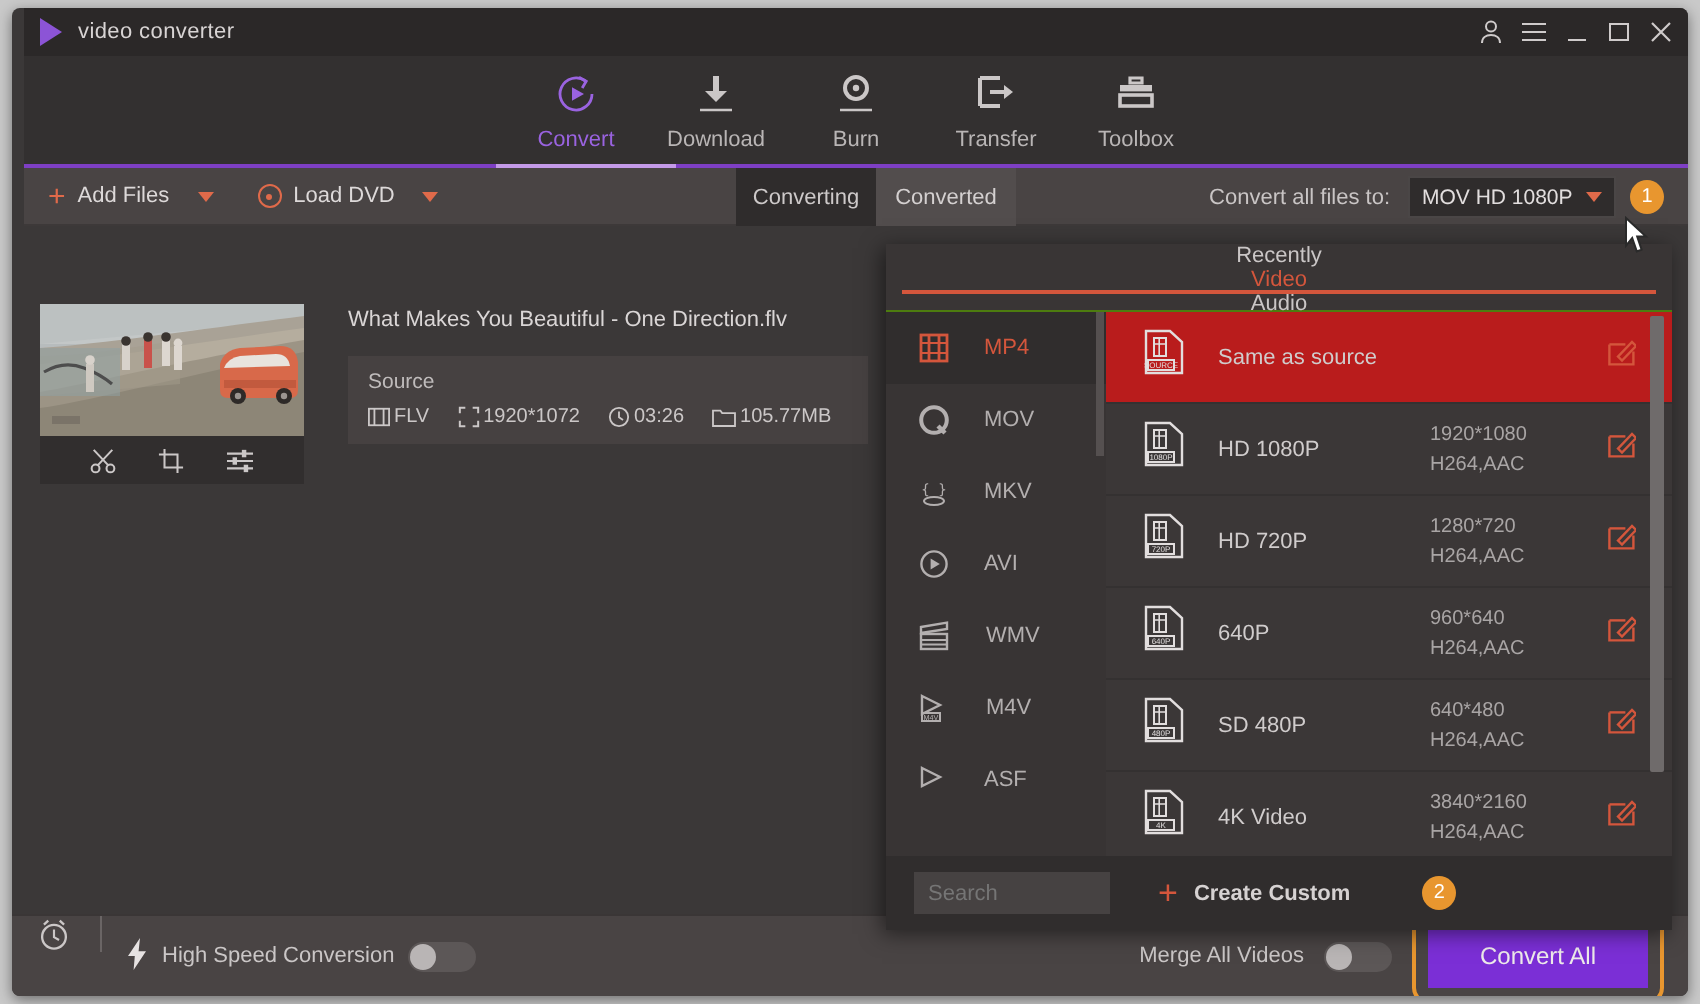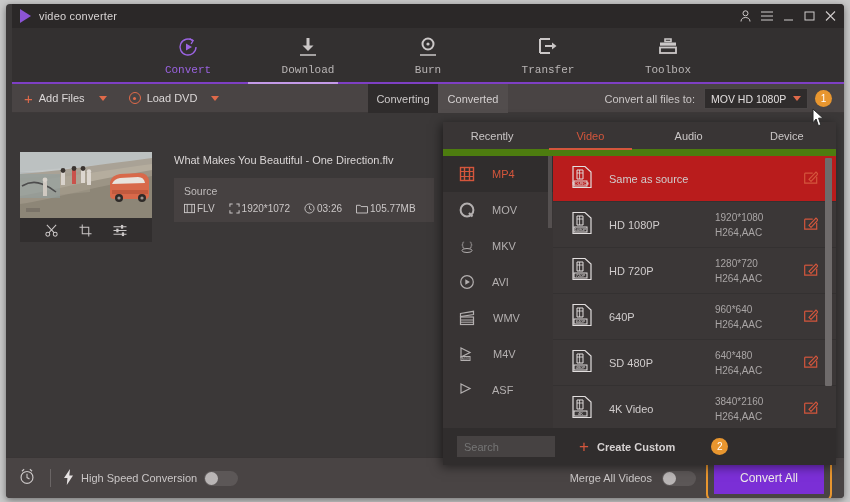--- a/index.html
+++ b/index.html
@@ -28,21 +28,21 @@
   }
   .app-title{ color:#d8d4d4; font-size:11px; letter-spacing:.2px; }
   .win-ctrls{ position:absolute; right:8px; top:0; height:24px;
     display:flex; align-items:center; gap:10px; color:#cfcbcb; }
   .wc{ font-size:12px; line-height:1; cursor:default; }
   .wc svg{ display:block; }
 
   
   .nav{
     height:56px; background:#333030; display:flex; justify-content:center;
-    align-items:flex-start; gap:50px; padding-top:6px; position:relative;font-family:Liberation Mono, monospace;
+    align-items:flex-start; padding-top:6px; position:relative;
   }
   .nav-item{ width:70px; text-align:center; color:#b9b5b5; font-size:11px; }
   .nav-item .ic{ height:26px; display:flex; align-items:center; justify-content:center; margin-bottom:4px; }
   .nav-item.active{ color:#9a63e0; }
   .navline{
     position:absolute; left:0; right:0; bottom:0; height:2px; background:#7e3fc4;
   }
   .navline-hl{
     position:absolute; left:236px; width:90px; bottom:0; height:2px; background:#c49ae8;
   }
@@ -92,21 +92,21 @@
   .srcbox{ background:#464141; width:260px; padding:7px 10px 8px 10px; }
   .srclbl{ color:#bfbbbb; font-size:10.5px; margin-bottom:6px; }
   .srcrow{ display:flex; align-items:center; gap:14px; }
   .srcitem{ display:flex; align-items:center; gap:2px; color:#cbc7c7; font-size:10px; white-space:nowrap; }
 
   
   .panel{
     position:absolute; left:437px; top:118px; width:393px; height:343px;
     background:#302d2d; box-shadow:-2px 2px 10px rgba(0,0,0,.5); z-index:30;
   }
-  .ptabs{ height:34px; display:flex; border-bottom:7px solid #4d7c0f; position:relative; background:#393535;}
+  .ptabs{ height:34px; display:flex; border-bottom:1px solid #4d7c0f; position:relative; background:#393535;flex-direction:column;}
   .ptabs div{ flex:1; display:flex; align-items:center; justify-content:center;
     font-size:11px; color:#cac6c6; position:relative; }
   .ptabs .pon{ color:#d4563c; }
   .ptabs .pon:after{ content:""; position:absolute; left:8px; right:8px; bottom:-1px; height:2px; background:#d4563c; }
 
   .pbody{ position:absolute; top:34px; left:0; right:0; bottom:37px; display:flex; }
   .fmtlist{ width:110px; background:#383434; position:relative; overflow:hidden; }
   .fmtrow{ height:36px; display:flex; align-items:center; padding-left:16px; gap:17px;
     color:#b3afaf; font-size:11px; }
   .fmtrow.sel2{ background:#302d2d; color:#d4563c; }
@@ -125,21 +125,21 @@
 
   .pfoot{ position:absolute; left:0; right:0; bottom:0; height:37px; background:#302d2d;
     display:flex; align-items:center; padding-left:14px; }
   .searchbox{ width:98px; height:21px; background:#464242; border:none;
     color:#8e8a8a; font-size:11px; padding:0 7px; font-family:"Liberation Sans",sans-serif; }
   .cc{ display:flex; align-items:center; gap:8px; margin-left:24px; color:#d6d2d2; font-size:11px; font-weight:bold; }
   .cc .plus2{ color:#d4563c; font-size:17px; font-weight:300; line-height:1; }
 
   
   .bottom{ position:absolute; left:0; right:0; bottom:0; height:41px; background:#494444;
-    display:flex; align-items:center; padding:0 12px; border-top:1px solid #3a3636; }
+    display:flex; padding:0 12px; border-top:1px solid #3a3636; }
   .divider{ width:1px; height:18px; background:#6a6565; margin:0 12px 0 14px; }
   .hs{ display:flex; align-items:center; gap:7px; color:#cac6c6; font-size:11px; }
   .toggle{ width:34px; height:15px; border-radius:8px; background:#5c5757; position:relative; }
   .toggle i{ position:absolute; left:1px; top:1px; width:13px; height:13px;
     border-radius:50%; background:#b9b5b5; display:block; }
   .bright{ margin-left:auto; display:flex; align-items:center; gap:10px; }
   .merge{ color:#cac6c6; font-size:11px; }
   .convall{
     width:110px; height:32px; background:#7b2fd6; color:#eeeaea; font-size:12px;
     display:flex; align-items:center; justify-content:center;

